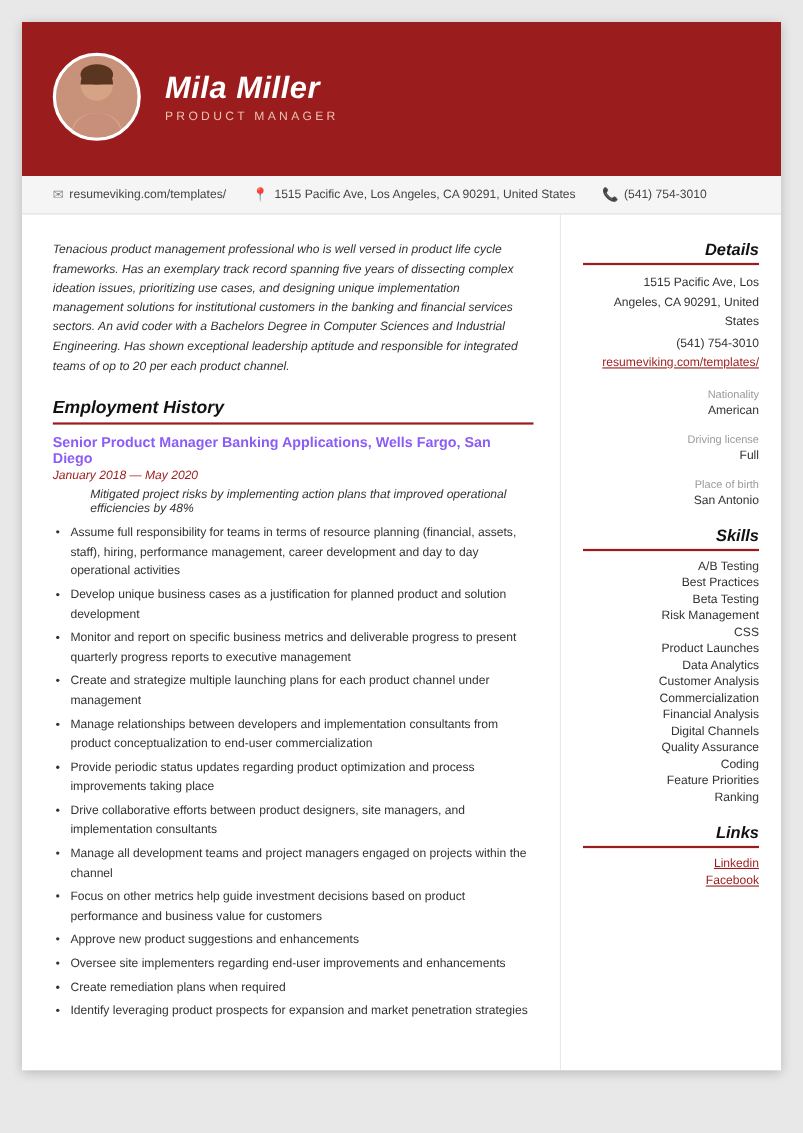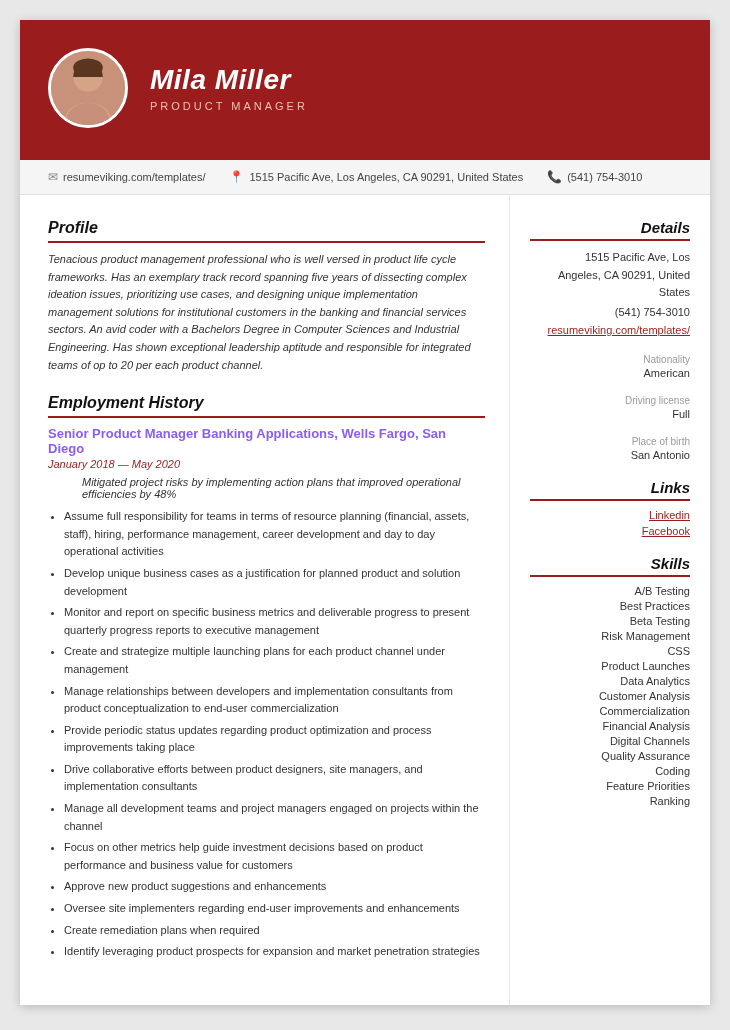--- a/index.html
+++ b/index.html
@@ -231,21 +231,20 @@
       <span class="contact-icon">📞</span>
       <span>(541) 754-3010</span>
     </div>
   </div>
 
   <div class="body">
 
     <div class="main">
 
       <div class="section">
-        <div class="section-title">Profile</div>
         <p class="profile-text">Tenacious product management professional who is well versed in product life cycle frameworks. Has an exemplary track record spanning five years of dissecting complex ideation issues, prioritizing use cases, and designing unique implementation management solutions for institutional customers in the banking and financial services sectors. An avid coder with a Bachelors Degree in Computer Sciences and Industrial Engineering. Has shown exceptional leadership aptitude and responsible for integrated teams of op to 20 per each product channel.</p>
       </div>
 
       <div class="section">
         <div class="section-title">Employment History</div>
         <div>
           <div class="job-title">Senior Product Manager Banking Applications, Wells Fargo, San Diego</div>
           <div class="job-dates">January 2018 — May 2020</div>
           <div class="job-summary">Mitigated project risks by implementing action plans that improved operational efficiencies by 48%</div>
           <ul class="bullet-list">
@@ -274,29 +273,20 @@
         <div class="sidebar-section-title">Details</div>
         <div class="detail-address">1515 Pacific Ave, Los<br>Angeles, CA 90291, United<br>States</div>
         <div class="detail-phone">(541) 754-3010</div>
         <a class="detail-link" href="#">resumeviking.com/templates/</a>
         <div class="detail-label">Nationality</div>
         <div class="detail-value">American</div>
         <div class="detail-label">Driving license</div>
         <div class="detail-value">Full</div>
         <div class="detail-label">Place of birth</div>
         <div class="detail-value">San Antonio</div>
-      </div>
-
-      <div class="sidebar-section">
-        <div class="sidebar-section-title">Links</div>
-        <div>
-
-        <a href="#" class="sidebar-link">Linkedin</a>
-            <a href="#" class="sidebar-link">Facebook</a>
-          </div>
       </div>
 
       <div class="sidebar-section">
         <div class="sidebar-section-title">Skills</div>
         <div>
 
         <div class="skill-item">A/B Testing</div>
             <div class="skill-item">Best Practices</div>
             <div class="skill-item">Beta Testing</div>
             <div class="skill-item">Risk Management</div>
@@ -306,15 +296,24 @@
             <div class="skill-item">Customer Analysis</div>
             <div class="skill-item">Commercialization</div>
             <div class="skill-item">Financial Analysis</div>
             <div class="skill-item">Digital Channels</div>
             <div class="skill-item">Quality Assurance</div>
             <div class="skill-item">Coding</div>
             <div class="skill-item">Feature Priorities</div>
             <div class="skill-item">Ranking</div>
           </div>
       </div>
+
+      <div class="sidebar-section">
+        <div class="sidebar-section-title">Links</div>
+        <div>
+
+        <a href="#" class="sidebar-link">Linkedin</a>
+            <a href="#" class="sidebar-link">Facebook</a>
+          </div>
+      </div>
     </div>
   </div>
 </div>
 
 </body></html>

